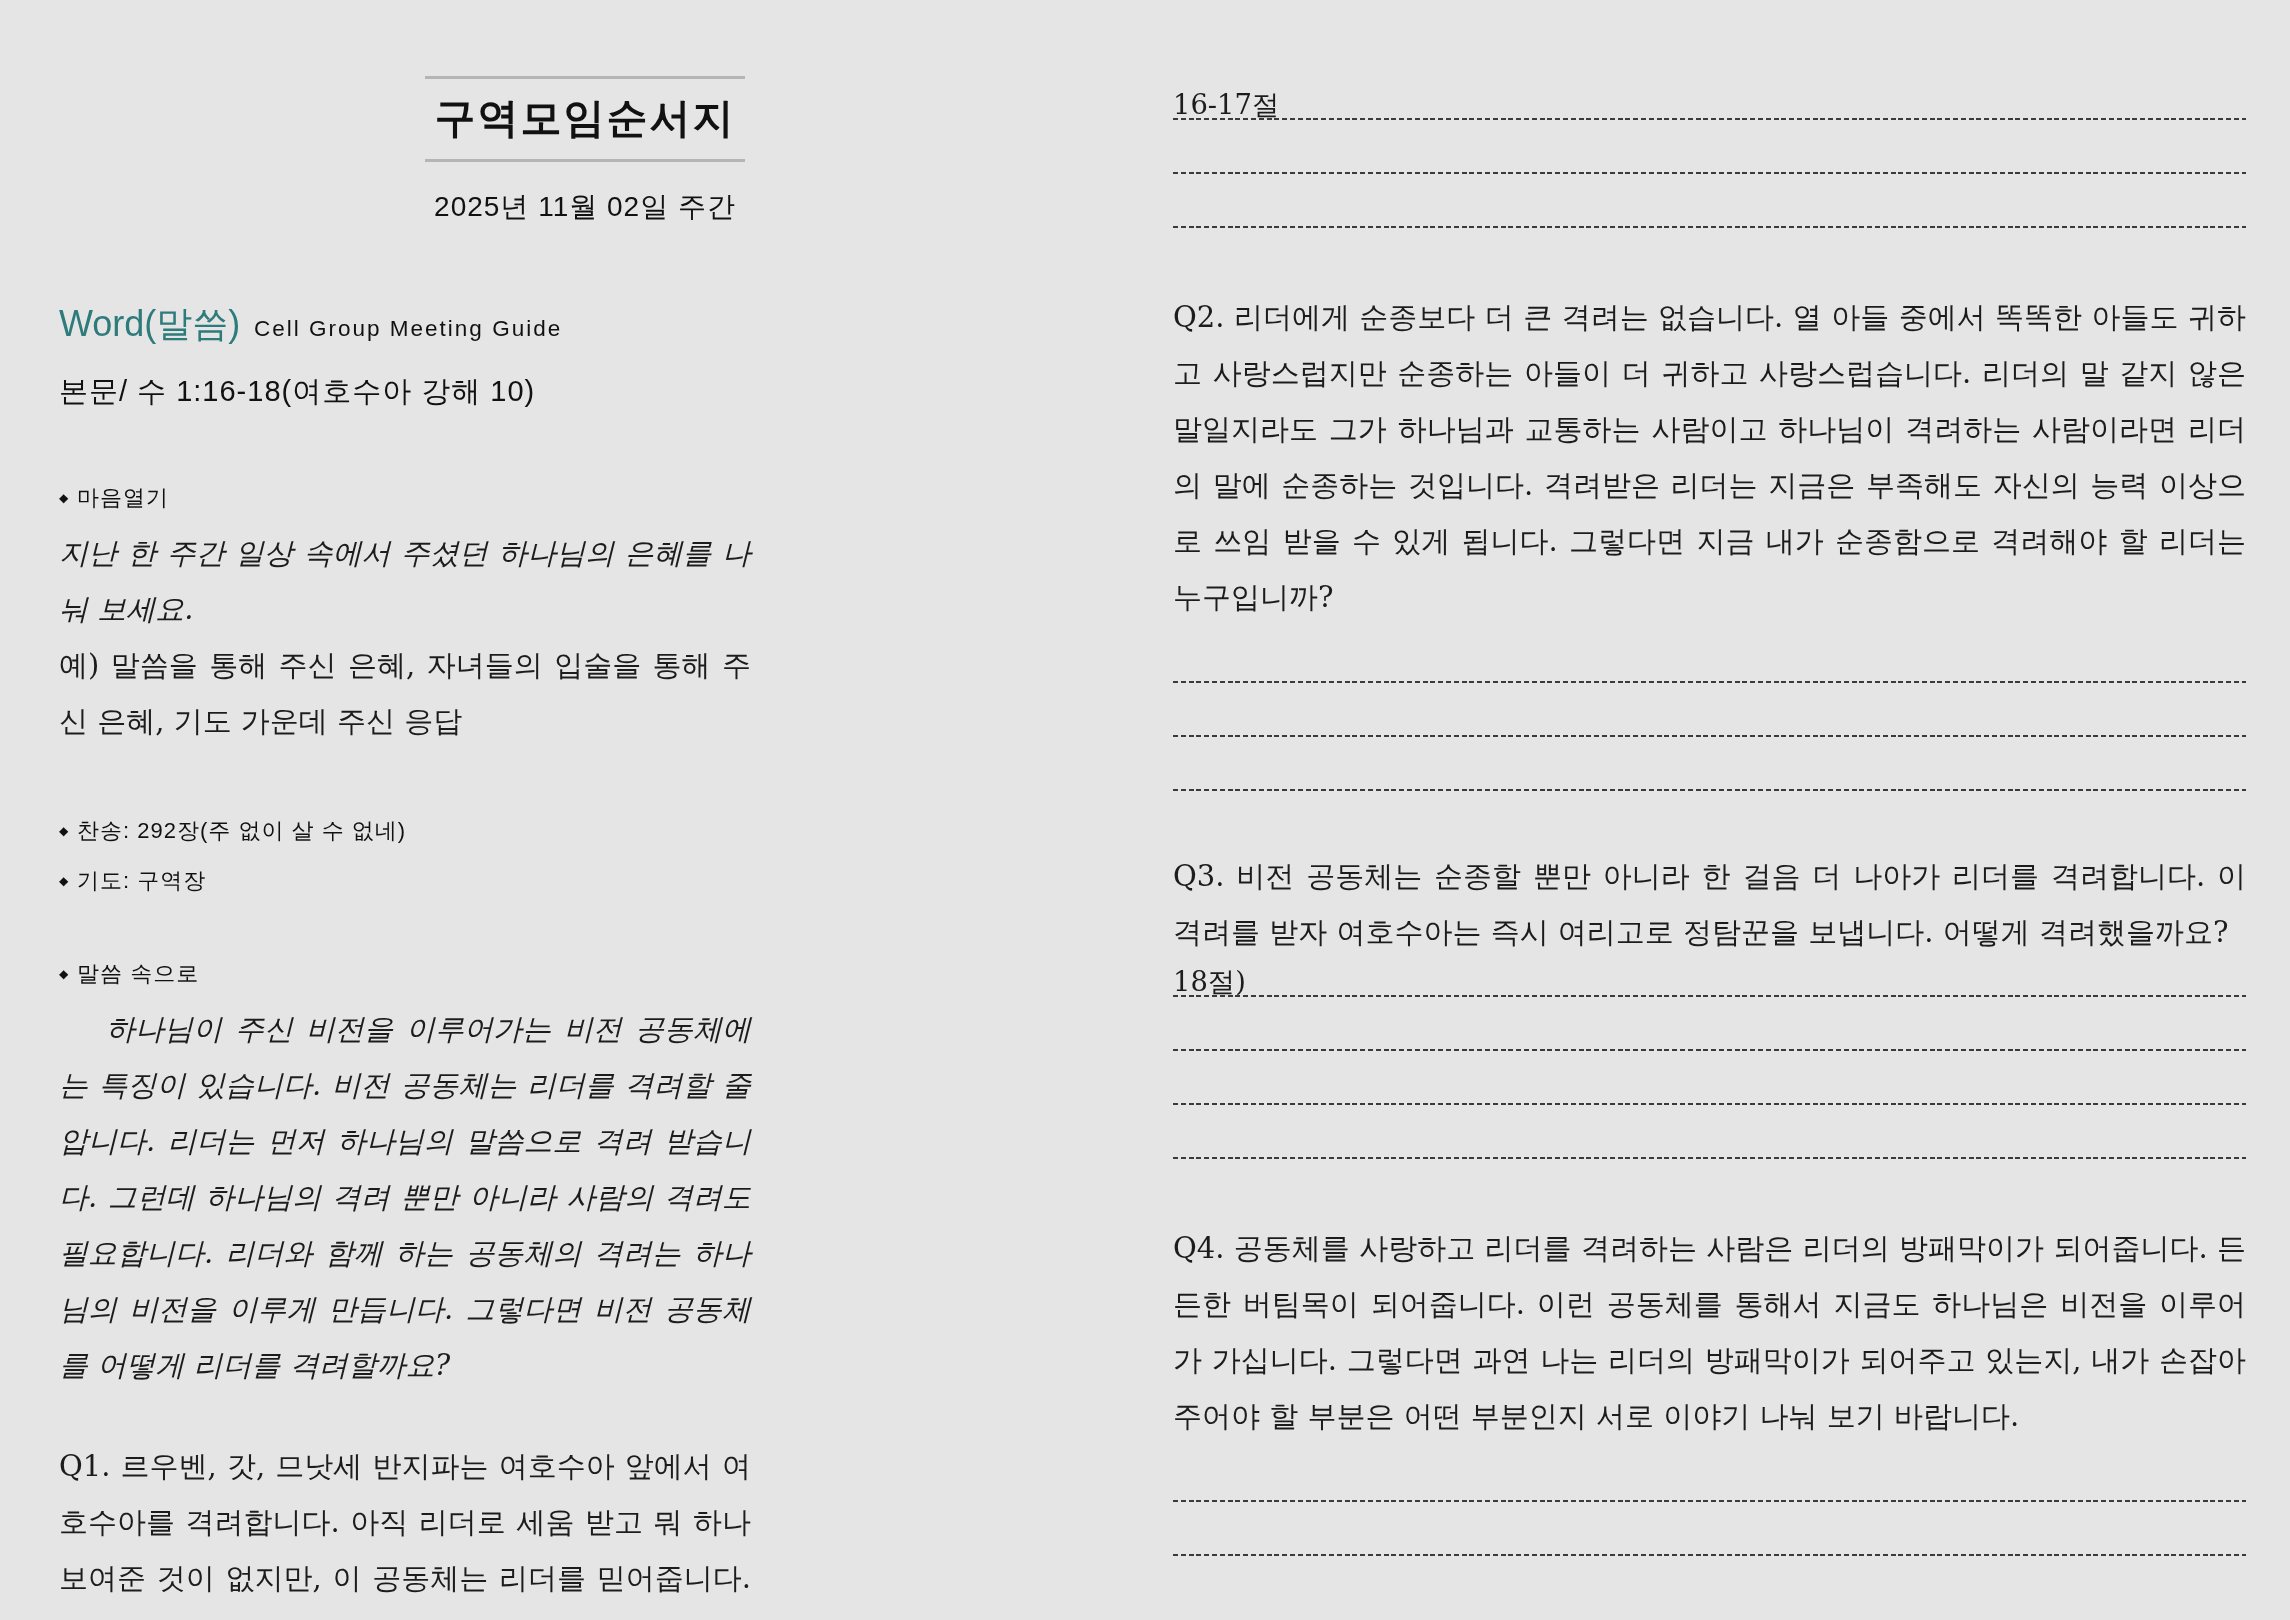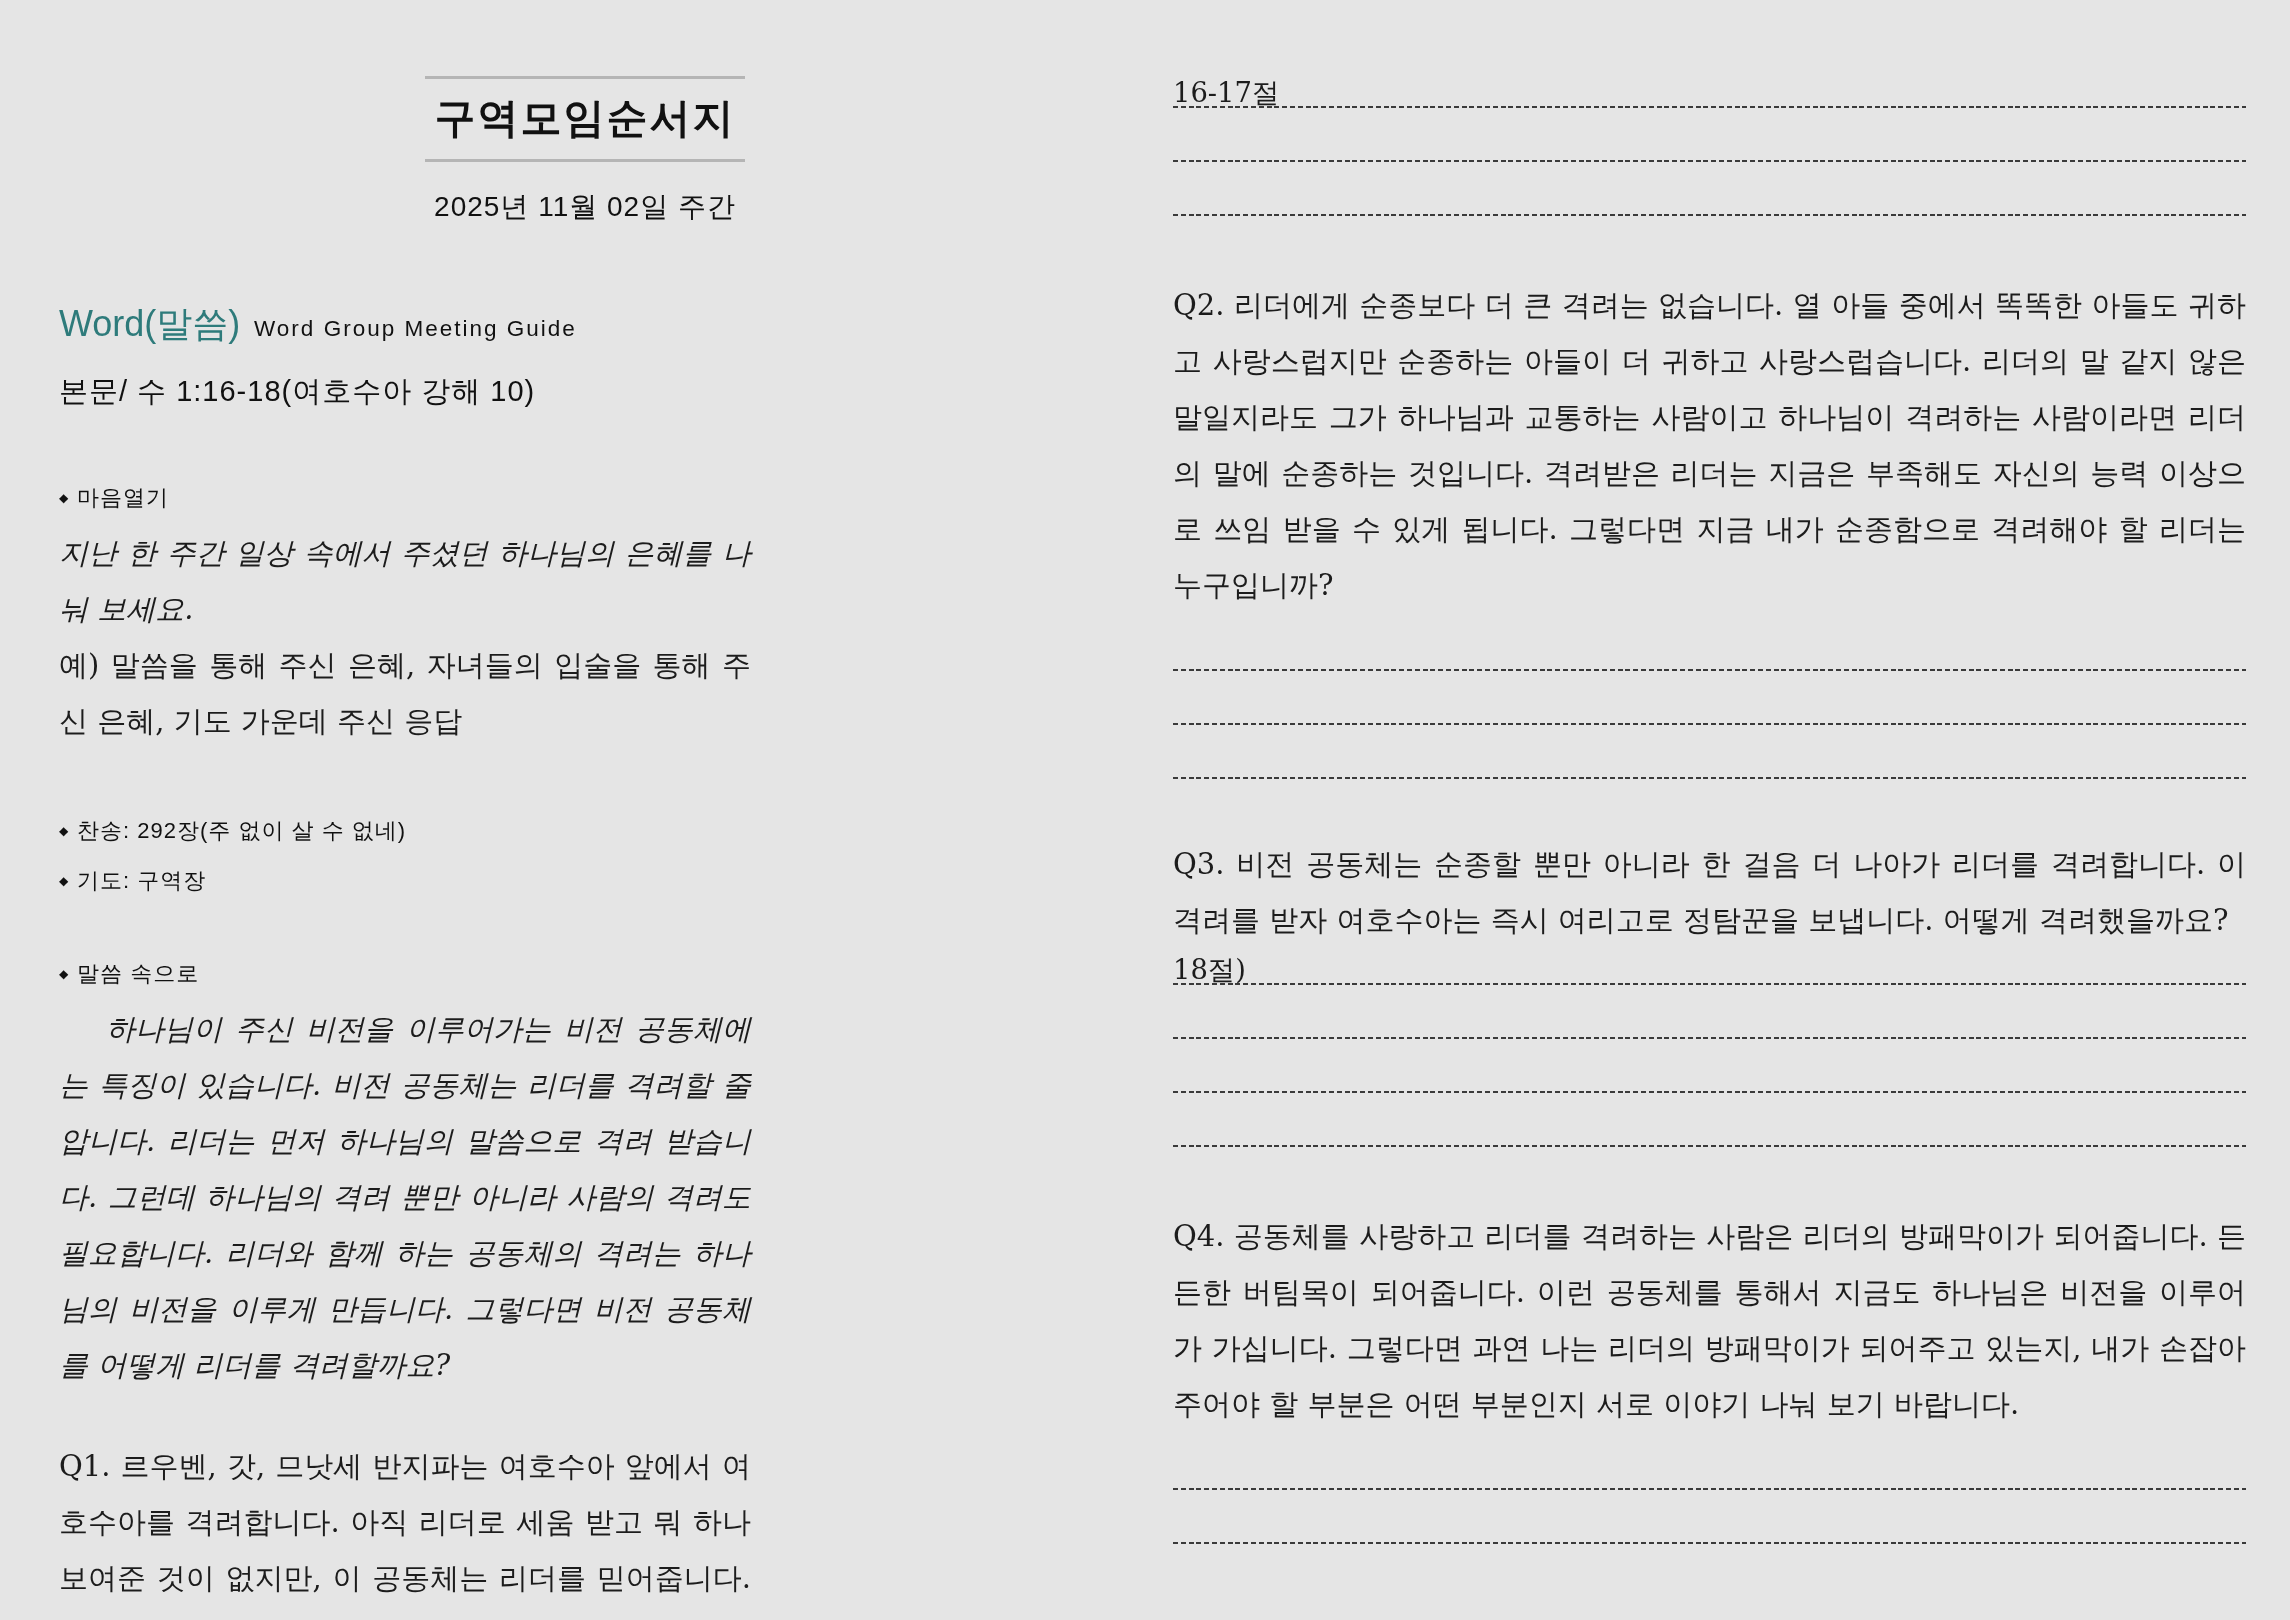--- a/index.html
+++ b/index.html
@@ -6,21 +6,21 @@
   body {
     width: 2291px; height: 1620px;
     background: #ffffff;
     font-family: "DejaVu Serif", serif;
     color: #1c1c1c;
     -webkit-font-smoothing: antialiased;
   }
   .page { position: relative; width: 2291px; height: 1620px; overflow: hidden; background: #e5e5e5; }
 
   .col-left  { position: absolute; left: 59px;  top: 0; width: 692px; }
-  .col-right { position: absolute; left: 1173px; top: 0; width: 1073px; }
+  .col-right { position: absolute; left: 1173px; top: 12px; width: 1073px; }
 
   
   .title-area { margin-top: 76px; margin-left: 366px; width: 320px; text-align: center; }
   .title-box {
     border-top: 3.9px solid #b5b5b5;
     border-bottom: 3.9px solid #b5b5b5;
     padding: 11.8px 0 13.7px 0;
     font-family: "Liberation Sans", sans-serif;
     font-weight: bold;
     font-size: 41px;
@@ -121,21 +121,21 @@
   <div class="col-left">
 
     <div class="title-area">
       <div class="title-box">
         <span>구역모임순서지</span>
       </div>
       <div class="doc-date">2025년 11월 02일 주간</div>
     </div>
 
     <div class="word-header">
-      <span class="word-title" style="color:#2e7b7b;">Word(말씀)</span><span class="word-subtitle">Word Group Meeting Guide</span>
+      <span class="word-title" style="color:#2e7b7b;">Word(말씀)</span><span class="word-subtitle">Cell Group Meeting Guide</span>
     </div>
     <div class="meta-line">본문/ 수 1:16-18(여호수아 강해 10)</div>
 
     <div class="sect-head mt-open">
       <span class="bullet">◆</span><span>마음열기</span>
     </div>
     <div class="body-par mt-small">지난 한 주간 일상 속에서 주셨던 하나님의 은혜를 나눠 보세요.</div>
     <div class="body-par">예) 말씀을 통해 주신 은혜, 자녀들의 입술을 통해 주신 은혜, 기도 가운데 주신 응답</div>
 
     <div class="sect-head mt-hymn">

